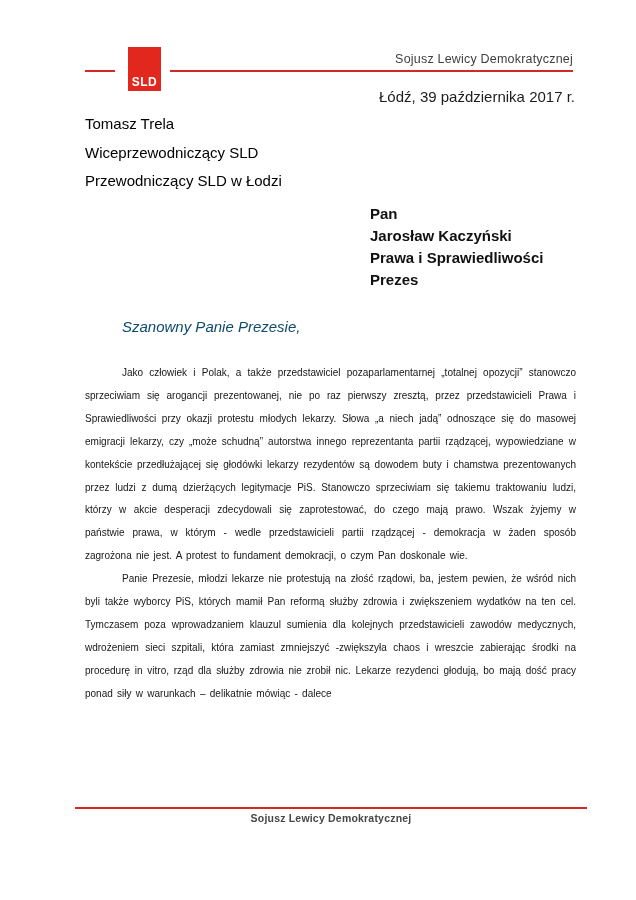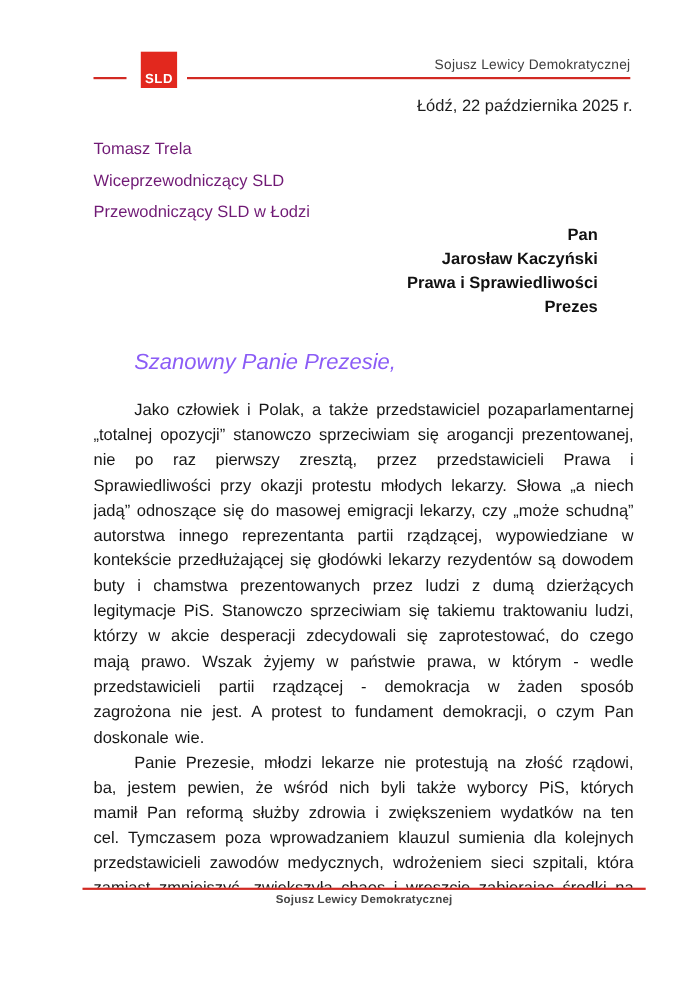--- a/index.html
+++ b/index.html
@@ -16,55 +16,55 @@
     font-family:"Liberation Sans","DejaVu Sans",sans-serif;
     color:#1c1c1c;
     overflow:hidden;
   }
   
   .rule{position:absolute;height:2px;background:var(--rule-red);}
   .rule-left{left:85px;top:70px;width:30px;}
   .rule-right{left:170px;top:70px;width:403px;}
   .logo{
     position:absolute;left:128px;top:47px;
-    width:33px;height:33px;background:var(--brand-red);
+    width:33px;height:44px;background:var(--brand-red);
     display:flex;align-items:flex-end;justify-content:center;
   }
   .logo span{
     color:#ffffff;font-weight:bold;font-size:12px;
     letter-spacing:.5px;line-height:1;padding-bottom:3px;
   }
   .org-name{
     position:absolute;right:63px;top:52px;
     font-size:12.5px;color:#3e3e3e;letter-spacing:.2px;
   }
   .dateline{
     position:absolute;right:61px;top:88px;
     font-size:15px;color:#1c1c1c;
   }
   
   .sender{
-    position:absolute;left:85px;top:122px;
-    font-size:15px;line-height:28.5px;color:#701a75;
+    position:absolute;left:85px;top:110px;
+    font-size:15px;line-height:28.5px;color:#000000;
   }
   
   .recipient{
     position:absolute;left:370px;top:203px;
-    font-size:15px;font-weight:bold;line-height:22px;color:#111;text-align:right;
+    font-size:15px;font-weight:bold;line-height:22px;color:#111;
   }
   
   .salutation{
     position:absolute;left:122px;top:318px;
-    font-size:20px;font-style:italic;color:#8b5cf6;
+    font-size:15px;font-style:italic;color:#0c4a6e;
   }
   
   .letter-body{
     position:absolute;left:85px;top:362px;
     width:491px;height:445px;overflow:hidden;
-    font-size:15px;line-height:22.9px;
+    font-size:10px;line-height:22.9px;
     text-align:justify;color:#161616;
   }
   .letter-body p{text-indent:37px;word-spacing:1.5px;}
   
   .footer-rule{left:75px;top:807px;width:512px;}
   .footer{
     position:absolute;left:75px;top:812px;width:512px;
     text-align:center;color:#5a5a5a;
   }
   .footer .f-org{
@@ -80,21 +80,21 @@
 
   <div class="letterhead">
     <div class="rule rule-left"></div>
     <div class="logo">
       <span>SLD</span>
     </div>
     <div class="rule rule-right"></div>
     <div class="org-name">Sojusz Lewicy Demokratycznej</div>
   </div>
 
-  <div class="dateline">Łódź, 22 października 2025 r.</div>
+  <div class="dateline">Łódź, 39 października 2017 r.</div>
 
   <div class="sender">
     <div>Tomasz Trela</div>
     <div>Wiceprzewodniczący SLD</div>
     <div>Przewodniczący SLD w Łodzi</div>
   </div>
 
   <div class="recipient">
     <div>Pan</div>
     <div>Jarosław Kaczyński</div>

